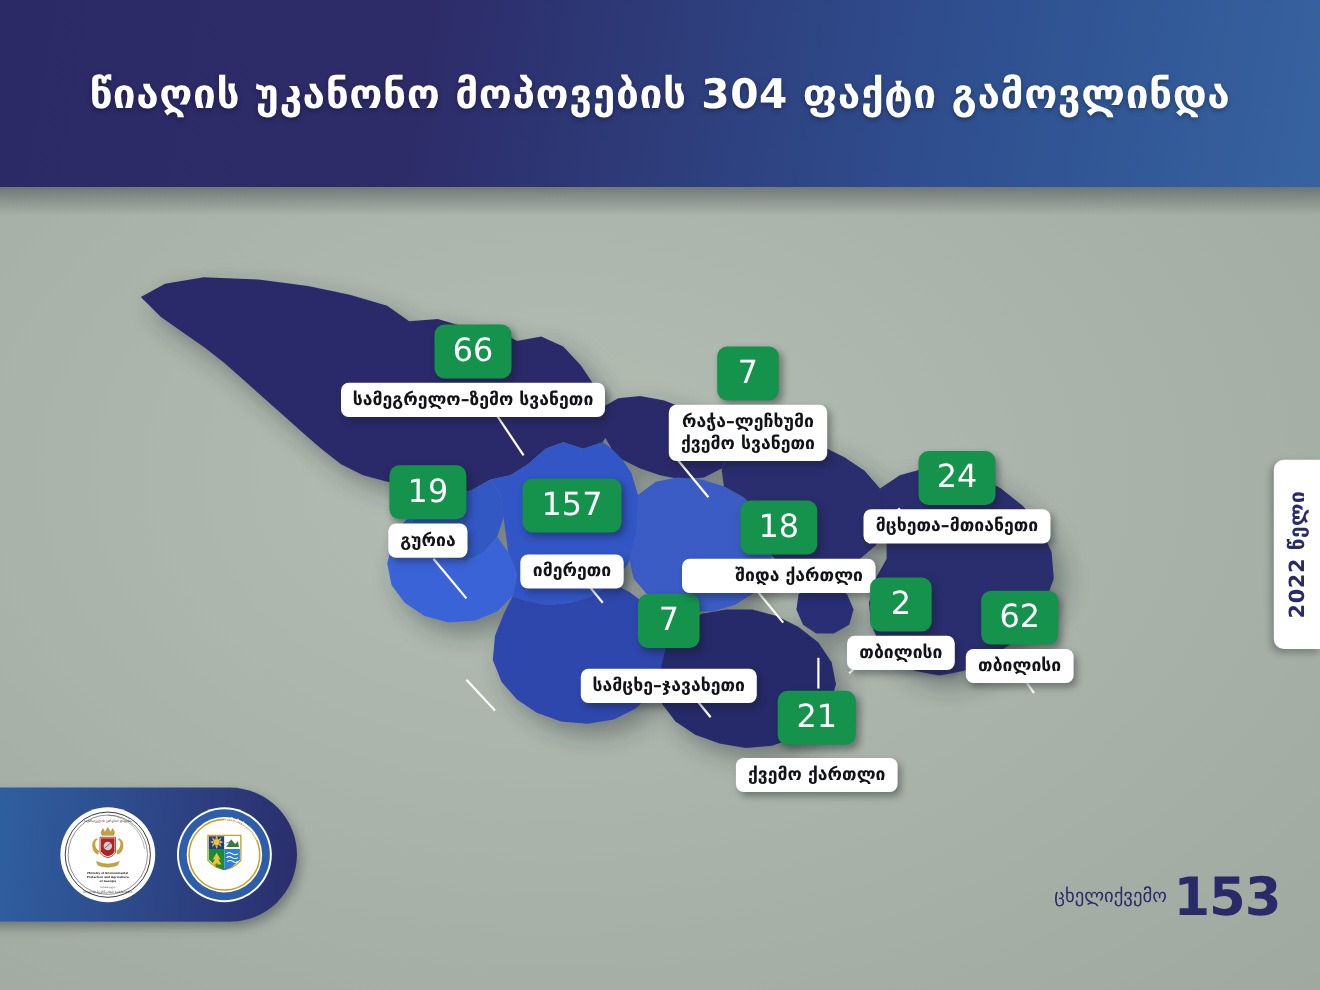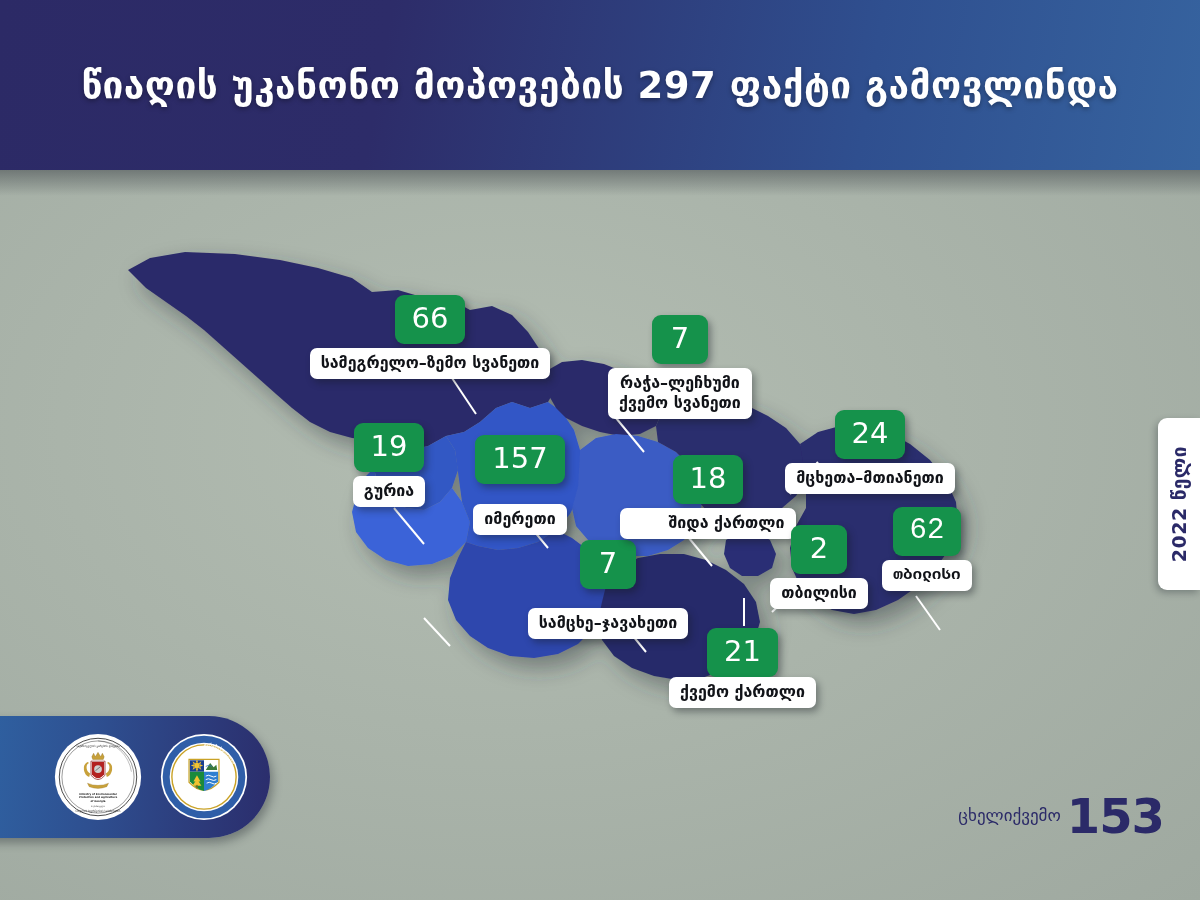--- a/index.html
+++ b/index.html
@@ -128,21 +128,21 @@
     color: #2b2a68; font-size: 48px; font-weight: bold; line-height: 0.92;
     letter-spacing: -1px;
   }
 </style>
 </head>
 <body>
 
 <div id="poster">
 
   <div id="header">
-    <div id="header-title">წიაღის უკანონო მოპოვების 297 ფაქტი გამოვლინდა</div>
+    <div id="header-title">წიაღის უკანონო მოპოვების 304 ფაქტი გამოვლინდა</div>
   </div>
 
   <div id="map-wrap">
     <svg viewBox="0 0 1200 600" xmlns="http://www.w3.org/2000/svg">
       <defs>
         <filter id="mapshadow" x="-20%" y="-20%" width="150%" height="150%">
           <feDropShadow dx="9" dy="10" stdDeviation="11" flood-color="#2a3038" flood-opacity="0.45"></feDropShadow>
         </filter>
       </defs>
 
@@ -244,28 +244,28 @@
   <div class="marker stack" style="left:770px; top:410px; width:200px;">
     <div class="badge">24</div>
     <div class="name" style="margin-top:4px;">მცხეთა–მთიანეთი</div>
   </div>
 
   <div class="marker stack" style="left:763px; top:525px; width:112px;">
     <div class="badge">2</div>
     <div class="name" style="margin-top:4px;">თბილისი</div>
   </div>
 
-  <div class="marker stack" style="left:877px; top:507px; width:100px;font-family:Liberation Mono, monospace;">
+  <div class="marker stack" style="left:877px; top:537px; width:100px;">
     <div class="badge">62</div>
     <div class="name" style="margin-top:4px;">თბილისი</div>
   </div>
 
   <div class="marker stack" style="left:660px; top:628px; width:165px;">
     <div class="badge">21</div>
-    <div class="name" style="margin-top:0;">ქვემო ქართლი</div>
+    <div class="name" style="margin-top:12px;">ქვემო ქართლი</div>
   </div>
 
   <div id="year-tab">
     <span>2022 წელი</span>
   </div>
 
   <div id="logo-bar">
 
     <div class="seal" title="">
       <svg viewBox="0 0 100 100" width="88" height="88">

